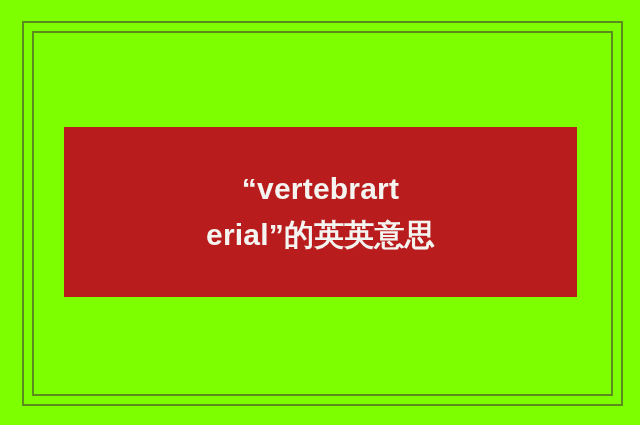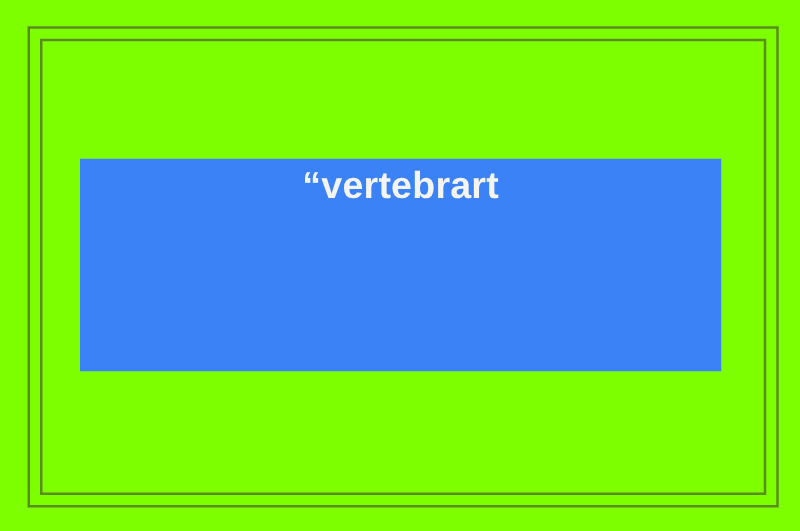--- a/index.html
+++ b/index.html
@@ -43,23 +43,23 @@
     bottom: 29px;
   }
 
   
   .content-panel {
     position: absolute;
     left: 64px;
     top: 127px;
     width: 513px;
     height: 170px;
-    background: #3b82f6;
+    background: #b91c1c;
     display: flex;
-    align-items: flex-start;
+    align-items: center;
     justify-content: center;
     text-align: center;
   }
 
   .title-block {
     width: 300px;
     color: #f4f5f1;
     font-size: 30px;
     font-weight: bold;
     line-height: 1.48;
@@ -79,16 +79,17 @@
 <body>
 
 <div id="canvas">
 
   <div class="frame frame-outer"></div>
   <div class="frame frame-inner"></div>
 
   <div class="content-panel">
     <div class="title-block">
       <span class="title-line title-line-1">“vertebrart</span>
+      <span class="title-line title-line-2">erial”的英英意思</span>
     </div>
   </div>
 
 </div>
 
 </body></html>

